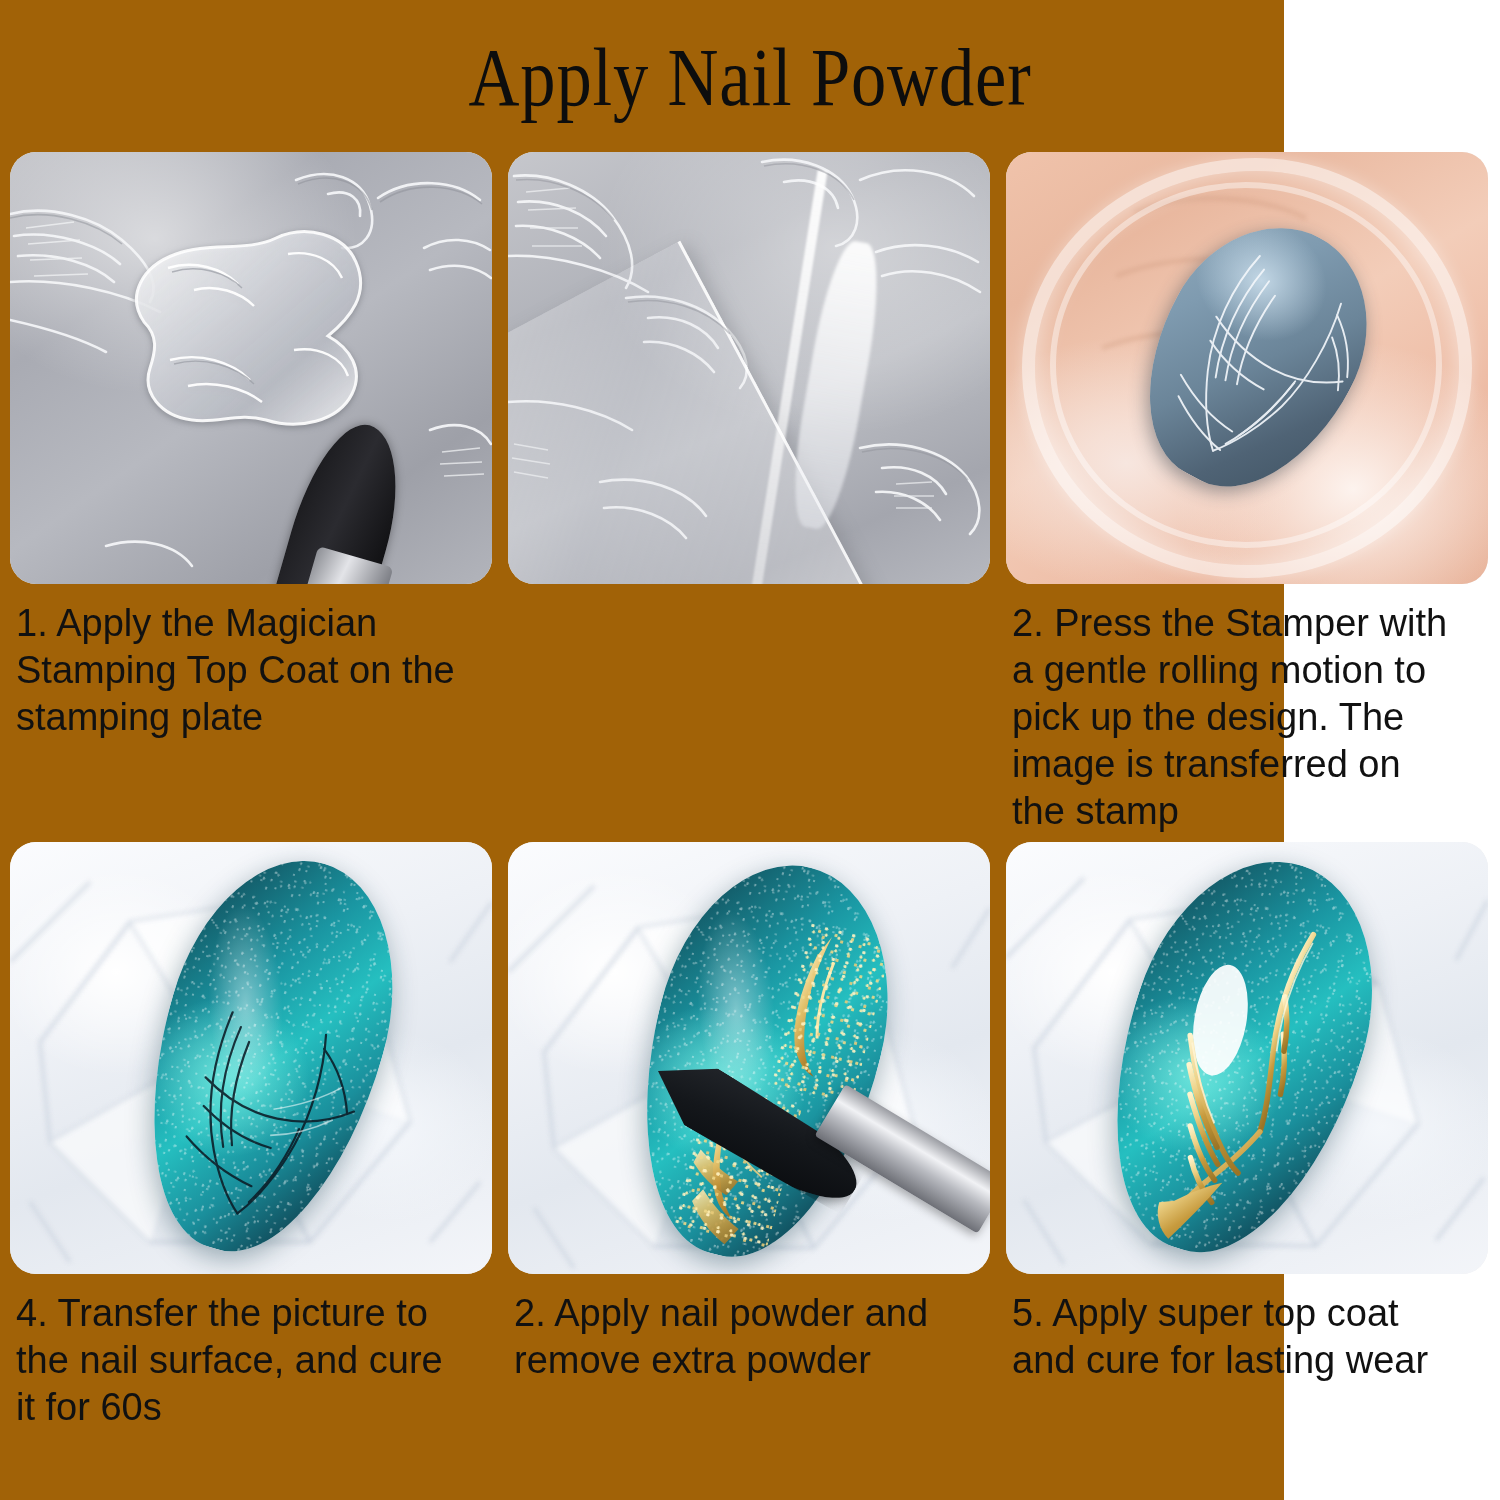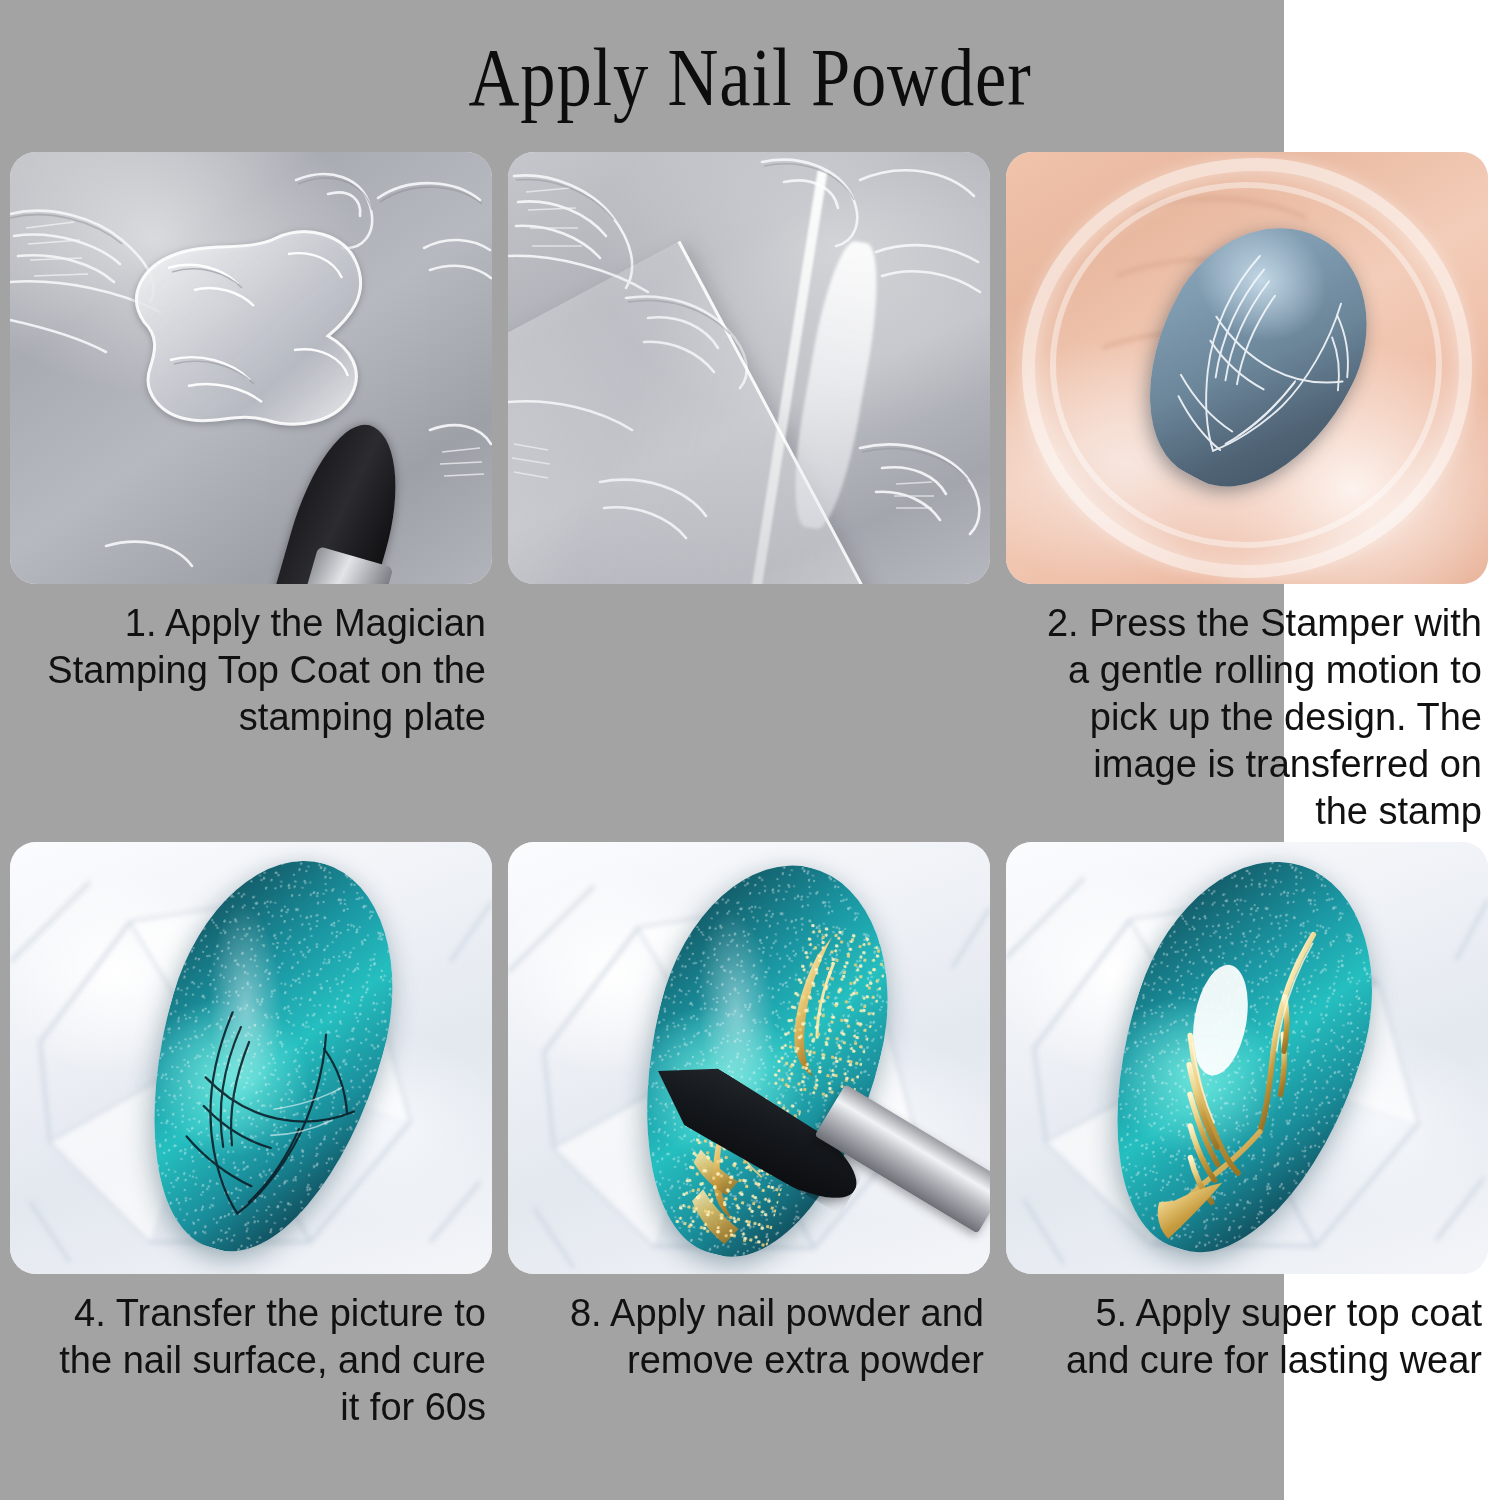--- a/index.html
+++ b/index.html
@@ -6,21 +6,21 @@
   * { margin:0; padding:0; box-sizing:border-box; }
   html,body{
     width:1500px; height:1500px;
     background:#ffffff;
     font-family:"Liberation Sans", sans-serif;
     overflow:hidden;
   }
   #page{
     position:relative;
     width:1284px; height:1500px;
-    background:#a3a3a3;
+    background:#a16207;
   }
 
   
   .title{
     position:absolute;
     top:30px; left:0; width:1500px;
     text-align:center;
     font-family:"Liberation Serif", "DejaVu Serif", serif;
     font-size:82px;
     line-height:96px;
@@ -46,21 +46,21 @@
     border-radius:26px;
     overflow:hidden;
     background:#efefef;
   }
 
   .caption{
     font-family:"Liberation Sans", "DejaVu Sans", sans-serif;
     font-size:38px;
     line-height:47px;
     color:#111;
-    text-align:right;
+    text-align:left;
     padding:16px 6px 0 6px;
     white-space:pre-line;
   }
   .row1 .caption{ min-height:268px; }
   .row2 .caption{ min-height:120px; }
 
   .row2wrap{ position:absolute; left:10px; top:842px; width:1478px; }
 
   
   .plate{
@@ -492,21 +492,21 @@
                 <path d="M100 250 C112 268 126 282 142 292"></path>
                 <path d="M94 276 C108 292 124 304 140 312"></path>
               </g>
             </svg>
             <div class="goldglitter" style="left:126px; top:52px; width:84px; height:170px;"></div>
             <div class="goldglitter" style="left:66px; top:232px; width:96px; height:150px;"></div>
           </div>
           <div class="applicator"></div>
           <div class="appmetal"></div>
         </div>
-        <div class="caption">8.  Apply nail powder and
+        <div class="caption">2.  Apply nail powder and
 remove extra powder</div>
       </div>
 
       <div class="cell">
         <div class="thumb">
           <div class="crystal"></div>
           <svg class="facets" width="482" height="432" viewBox="0 0 482 432">
             <g fill="none" stroke="#c9d2de" stroke-width="3">
               <path d="M28 206 L124 78 L256 58 L372 142 L412 282 L310 404 L146 402 L40 300 Z"></path>
               <path d="M124 78 L206 212 L372 142 M206 212 L310 404 M206 212 L40 300 M206 212 L256 58"></path>

